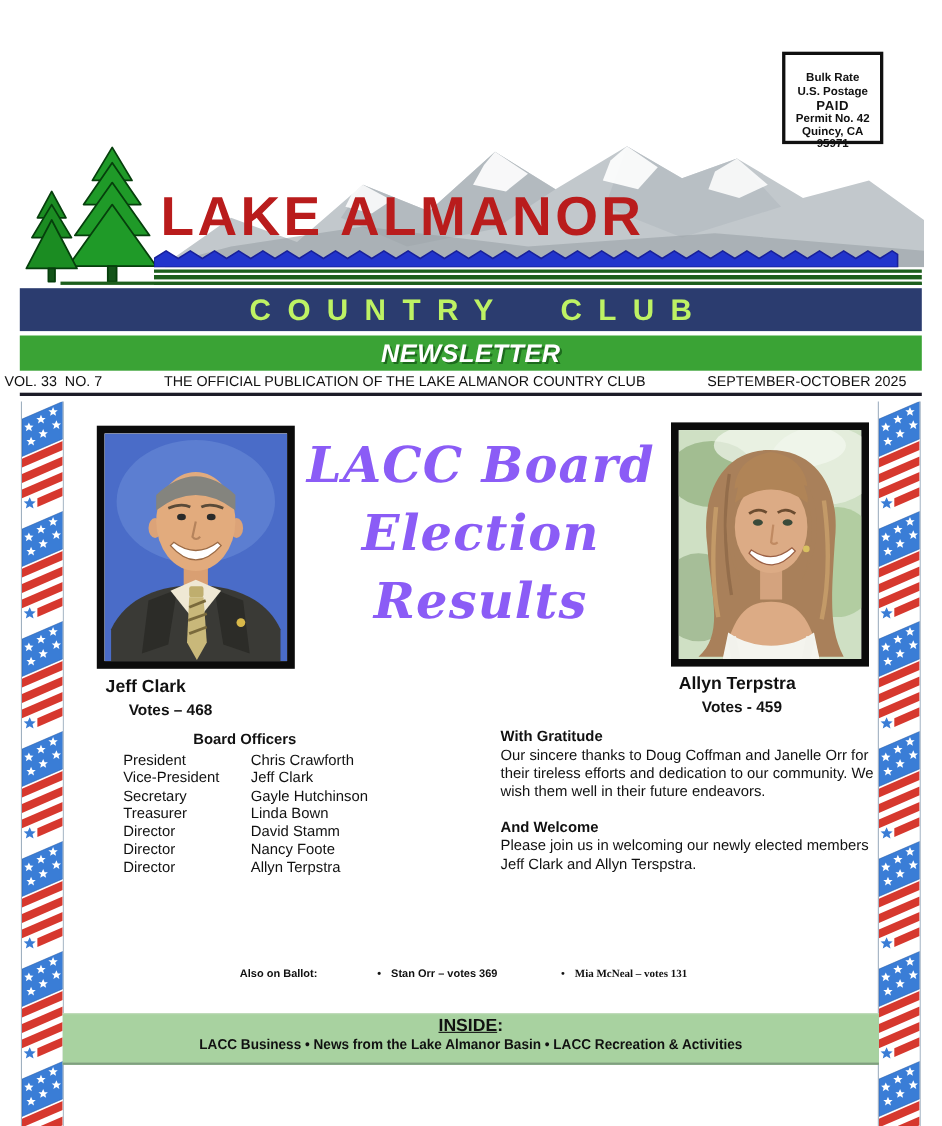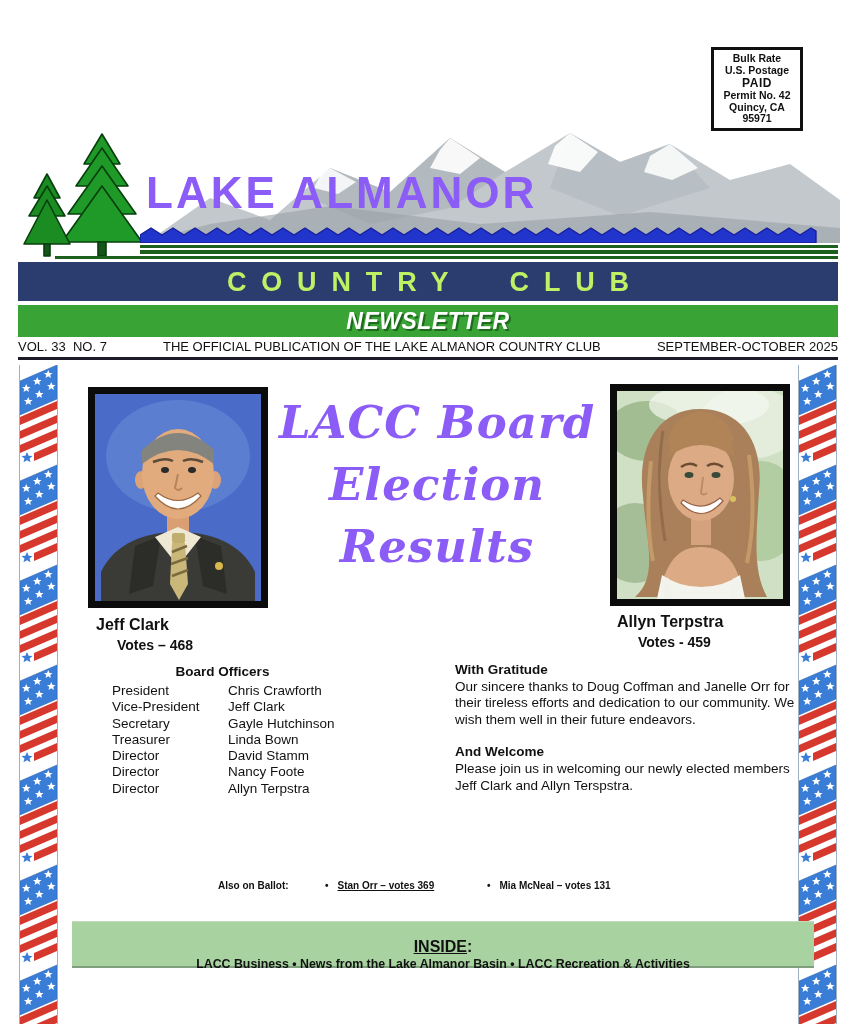--- a/index.html
+++ b/index.html
@@ -2,44 +2,44 @@
 <html><head>
 <meta charset="utf-8">
 <style>
   html,body{margin:0;padding:0;background:#ffffff;}
   .page{position:relative;width:856px;height:1024px;background:#fff;overflow:hidden;
         font-family:"Liberation Sans", sans-serif;color:#111;}
 
   
   .postage{position:absolute;left:711px;top:47px;width:92px;height:84px;
            border:3px solid #101010;background:#fff;text-align:center;
-           padding-top:3px;box-sizing:border-box;line-height:1.12;}
+           padding-top:16px;box-sizing:border-box;line-height:1.12;}
   .postage .pl{font-size:10.5px;font-weight:bold;}
   .postage .paid{font-size:12px;font-weight:bold;letter-spacing:.5px;}
 
   
   .logo-zone{position:absolute;left:0;top:128px;width:856px;height:134px;}
   .mountain{position:absolute;left:150px;top:0;width:690px;height:115px;}
   .trees{position:absolute;left:14px;top:4px;width:134px;height:126px;}
   .lake-title{position:absolute;left:146px;top:40px;width:640px;
-              font-size:44px;font-weight:bold;letter-spacing:3px;color:#8b5cf6;
+              font-size:50px;font-weight:bold;letter-spacing:3px;color:#b91c1c;
               white-space:nowrap;font-stretch:condensed;}
   .water{position:absolute;left:140px;top:97px;width:698px;height:18px;}
   .greenlines{position:absolute;left:140px;top:117px;width:698px;}
   .gl{height:2.5px;background:#1d5f1d;margin-bottom:2.5px;}
   .gl.mid{height:4px;}
   .gl-long{position:absolute;left:55px;top:256px;width:783px;height:2.5px;background:#1d5f1d;}
 
   .bar-navy{position:absolute;left:18px;top:262px;width:820px;height:39px;background:#2b3c6f;
             color:#bef264;font-weight:bold;font-size:27px;line-height:40px;text-align:center;
             letter-spacing:.55em;word-spacing:.9em;text-indent:.55em;}
   .bar-green{position:absolute;left:18px;top:305px;width:820px;height:32px;background:#3aa335;
              color:#fff;font-weight:bold;font-style:italic;font-size:23px;line-height:32px;
              text-align:center;letter-spacing:.5px;text-shadow:2px 2px 0 #1d6b1d;}
-  .info-line{position:absolute;left:18px;top:339px;width:820px;display:flex;
+  .info-line{position:absolute;left:4px;top:339px;width:820px;display:flex;
              justify-content:space-between;font-size:13px;}
   .info-line span{white-space:pre;}
   .rule{position:absolute;left:18px;top:357px;width:820px;height:3px;background:#1c1c28;}
 
   
   .flag-border{position:absolute;top:365px;width:37px;height:659px;
                border-left:1px solid #9fb0c0;border-right:1px solid #9fb0c0;}
   .flag-border.left{left:19px;} .flag-border.right{left:798px;}
 
   
@@ -64,28 +64,28 @@
   .o-role{width:138px;padding-left:22px;box-sizing:border-box;}
 
   
   .rightcol{position:absolute;left:455px;top:662px;width:350px;font-size:13.5px;line-height:16.6px;}
   .rc-head{font-weight:bold;}
   .rc-gap{height:16px;}
 
   
   .ballot{position:absolute;left:0;top:880px;width:856px;height:20px;font-size:10px;font-weight:bold;}
   .ballot .b-label{position:absolute;left:218px;}
-  .ballot .b-item1{position:absolute;left:325px;text-decoration:underline;}
-  .ballot .b-item2{position:absolute;left:487px;}
+  .ballot .b-item1{position:absolute;left:343px;}
+  .ballot .b-item2{position:absolute;left:510px;font-family:Liberation Serif, serif;}
   .b-dot{display:inline-block;margin-right:9px;}
 
   
   .inside-band{position:absolute;left:57px;top:921px;width:742px;height:47px;background:#a8d2a0;
                border-top:1px solid #c2dcbc;border-bottom:2px solid #7f9f7f;text-align:center;
-               box-sizing:border-box;padding-top:16px;margin-left:15px;}
+               box-sizing:border-box;padding-top:2px;}
   .inside-title{font-size:16px;font-weight:bold;}
   .inside-title .u{text-decoration:underline;}
   .inside-items{font-size:13px;font-weight:bold;transform:scaleX(.95);transform-origin:center;}
 </style>
 </head>
 <body>
 
 <div class="page">
 
   <div class="postage">

